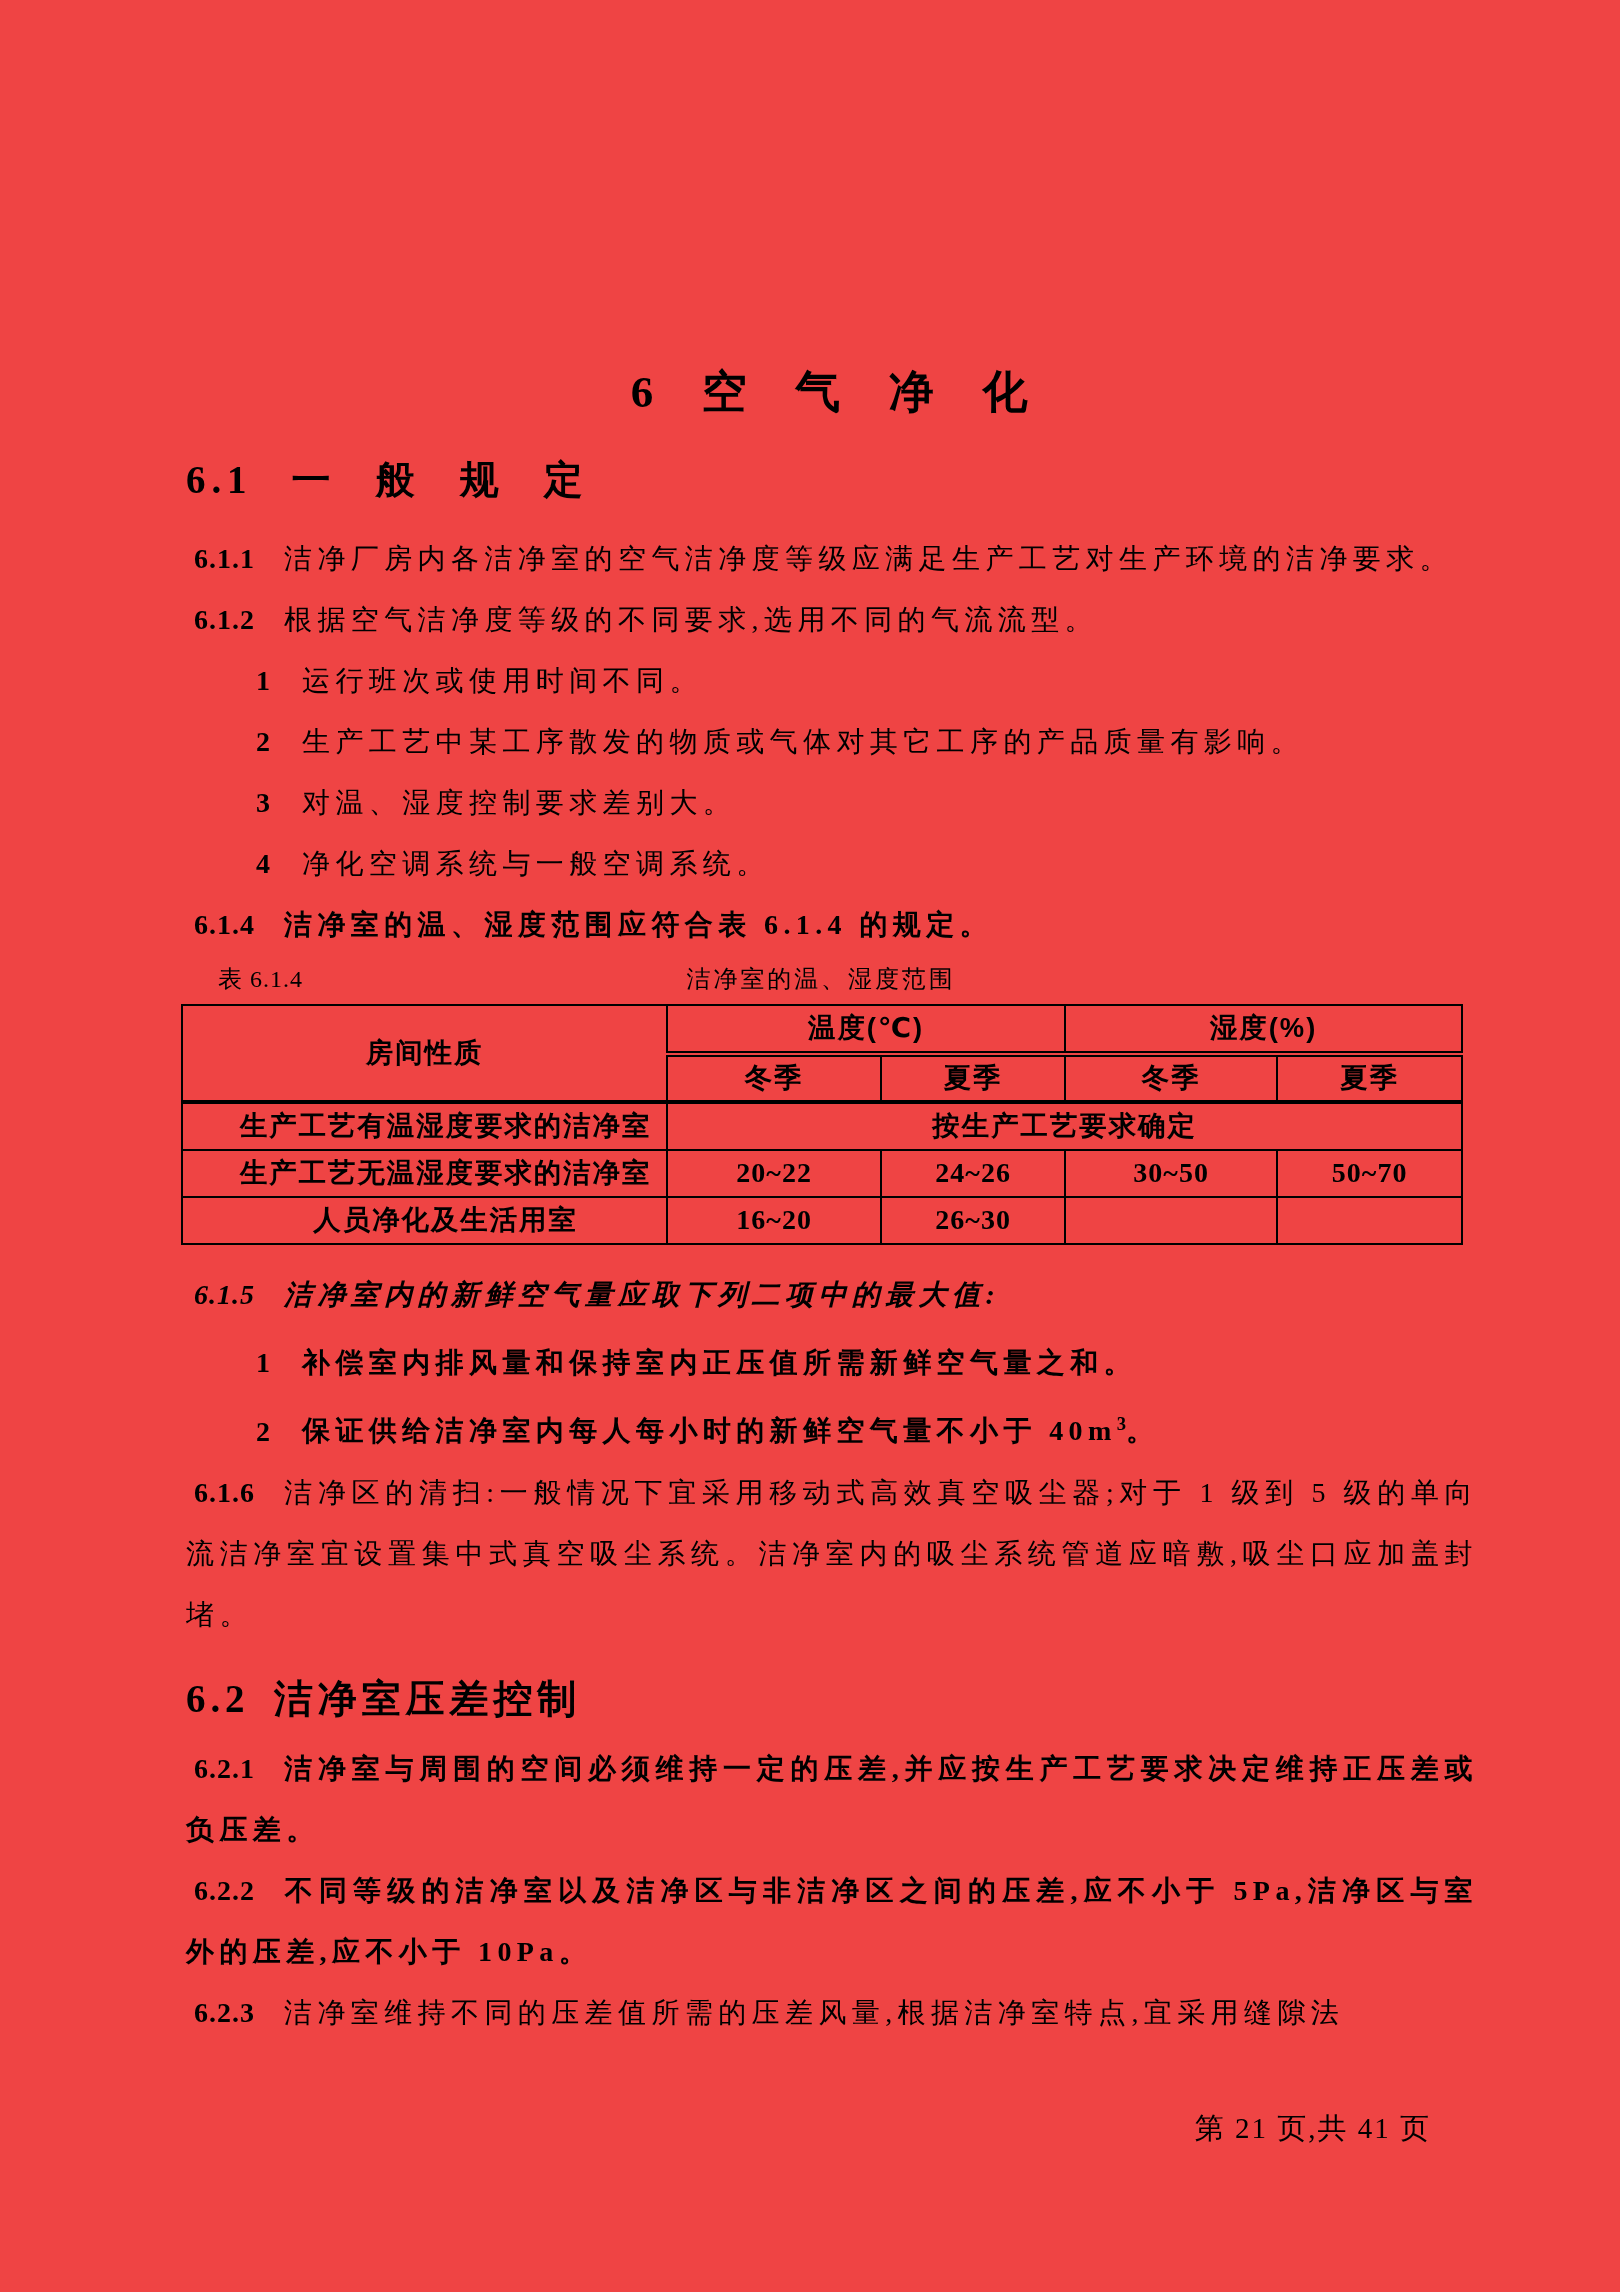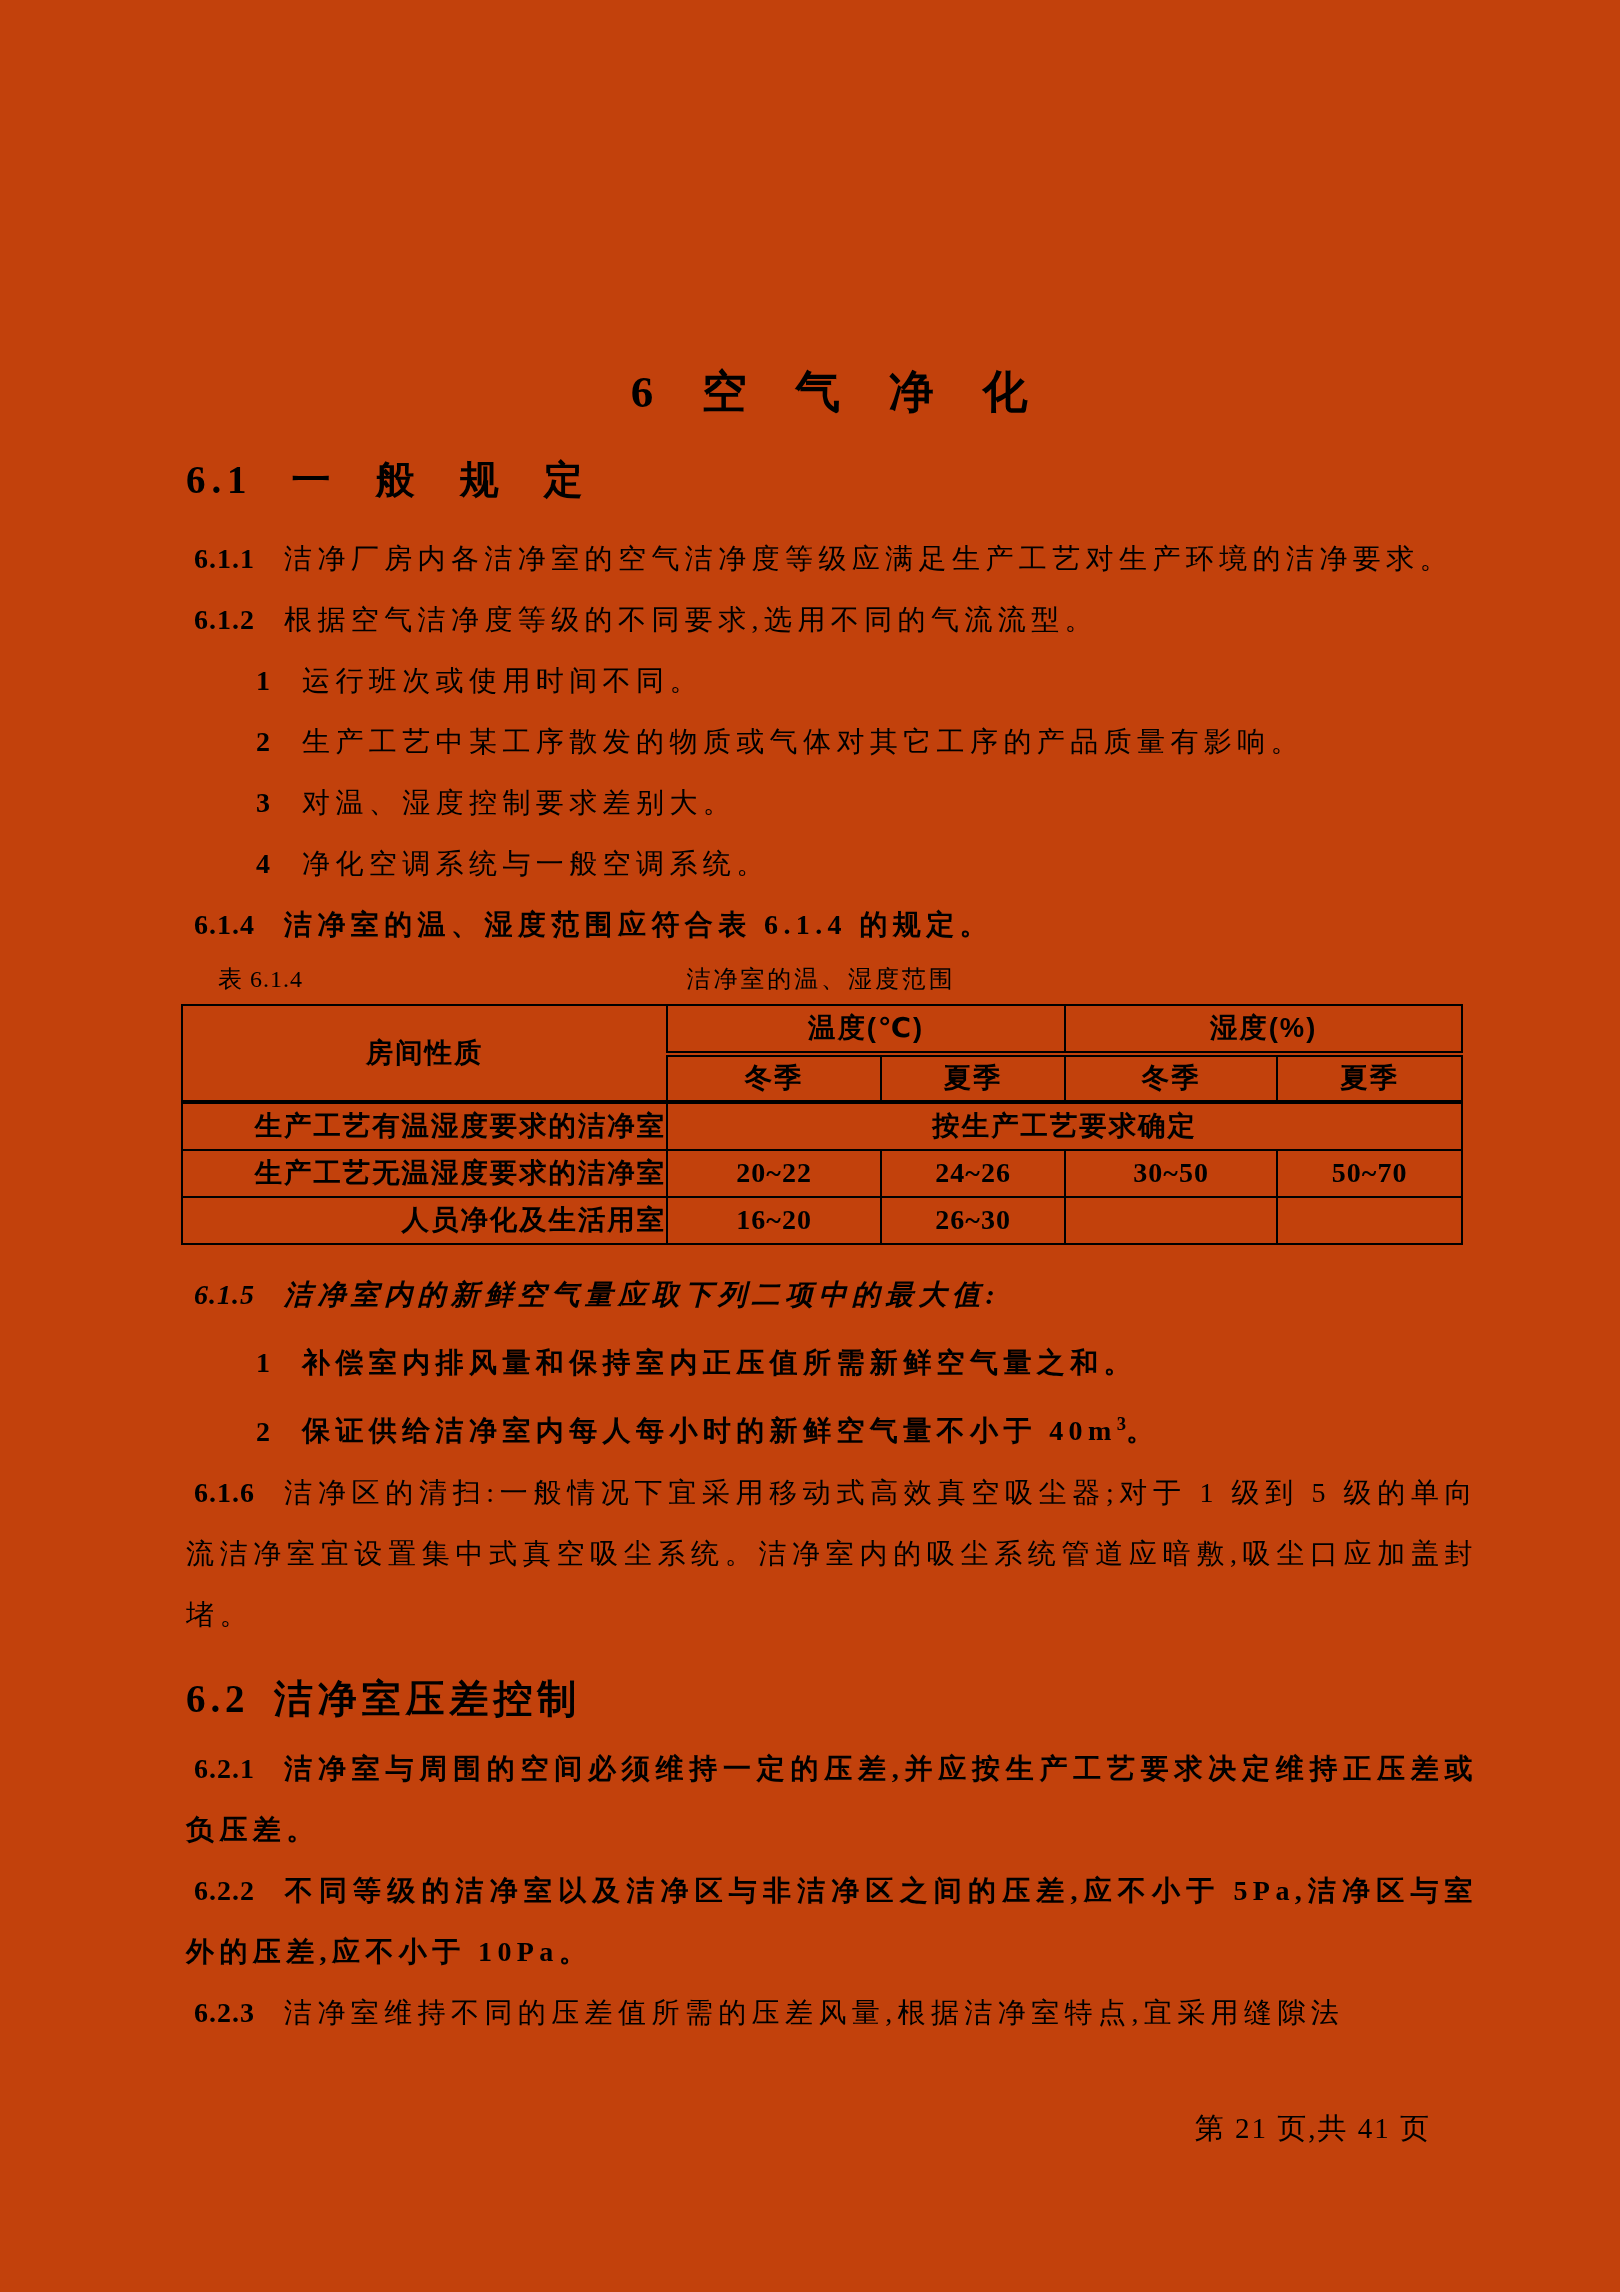--- a/index.html
+++ b/index.html
@@ -1,20 +1,20 @@
 <!DOCTYPE html>
 <html><head>
 <meta charset="utf-8">
 <style>
   html, body { margin: 0; padding: 0; background: #ffffff; }
   .page {
     position: relative;
     width: 1620px;
     height: 2293px;
-    background: #c2410c;
+    background: #ef4444;
     color: #000000;
     font-family: "Liberation Serif", "DejaVu Serif", serif;
     box-sizing: border-box;
     padding: 365px 142px 0 186px;
     overflow: hidden;
   }
   
   .chapter-title {
     font-size: 45px;
     font-weight: bold;
@@ -88,21 +88,21 @@
     height: 45px;
     font-weight: bold;
     letter-spacing: 2px;
     font-family: "Liberation Sans", "DejaVu Sans", sans-serif;
     overflow: hidden;
   }
   table.spec .group-head { border-bottom: 6.9px double #000; border-radius: 16px; }
   table.spec .season-row th { border-bottom: 4.9px solid #000; height: 43px; }
   table.spec th.room-head { border-bottom: 4.9px solid #000; }
   table.spec td.room-cell {
-    text-align: right;
+    text-align: center;
     padding-left: 42px;
     border-radius: 20px;
   }
   table.spec td.val-cell {
     font-family: "Liberation Serif", "DejaVu Serif", serif;
     font-weight: bold;
     letter-spacing: 1px;
     font-size: 28px;
   }
   table.spec tbody tr { border-bottom: 2.9px solid #000; }

